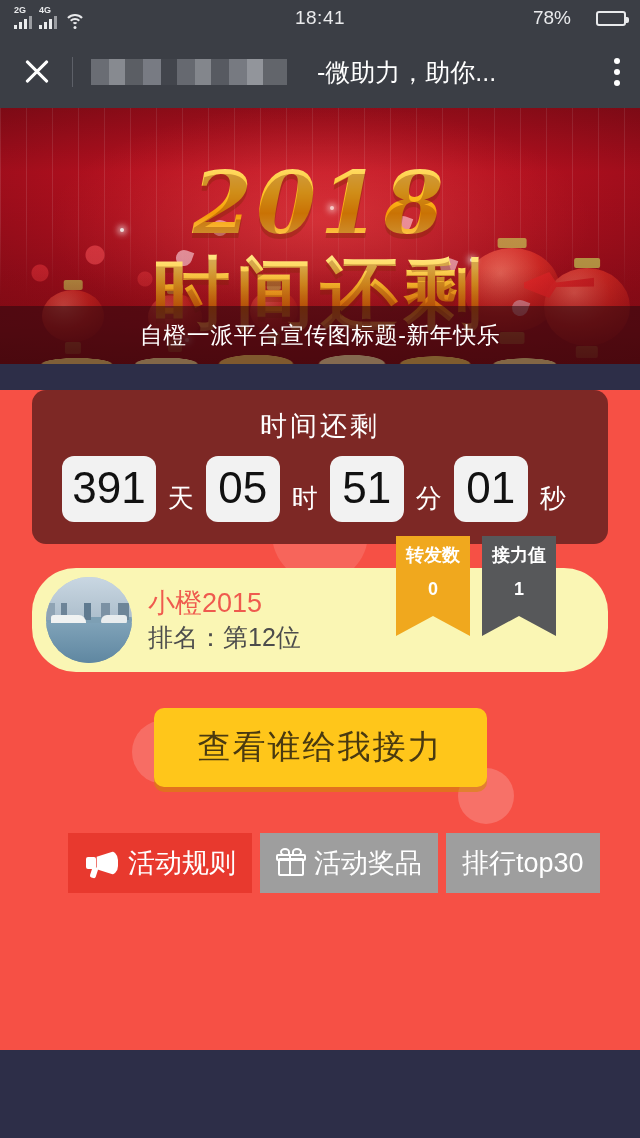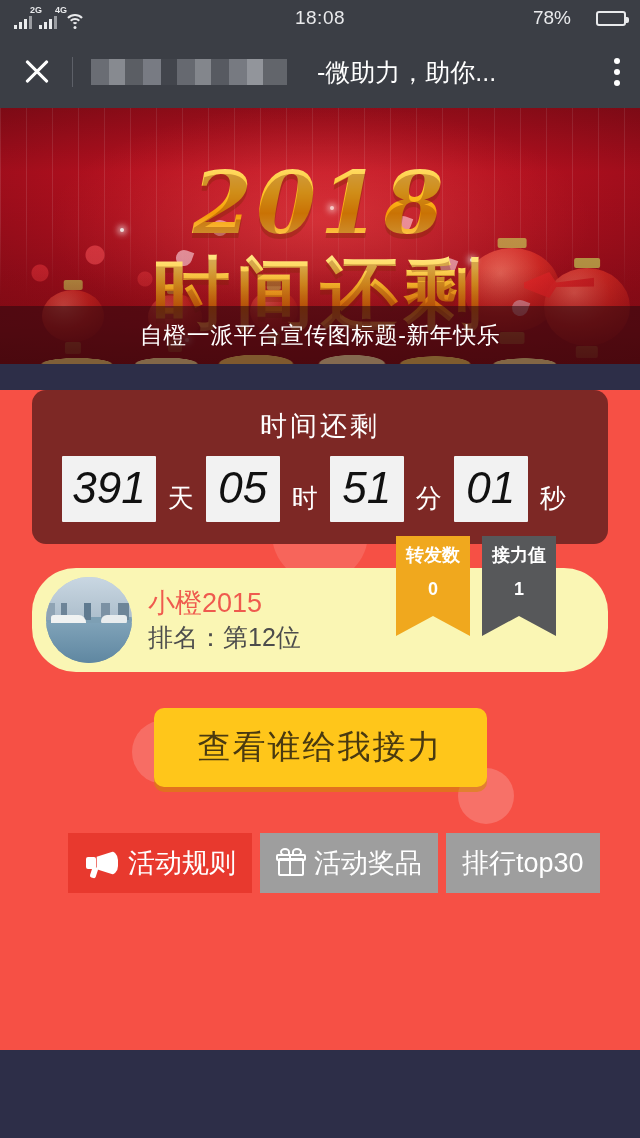--- a/index.html
+++ b/index.html
@@ -13,21 +13,21 @@
   .screen { position:relative; width:640px; height:1138px; overflow:hidden; }
 
   
   .statusbar {
     height:36px; background:#3b3e45; color:#e9eaec;
     display:flex; align-items:center; padding:0 14px;
     font-size:19px; position:relative;
   }
   .sb-left { display:flex; align-items:flex-end; gap:7px; }
   .signal { display:flex; align-items:flex-end; gap:2px; position:relative; padding-top:9px;}
-  .signal .g { position:absolute; top:-1px; left:16px; font-size:9px; line-height:9px; font-weight:bold; }
+  .signal .g { position:absolute; top:-1px; left:0; font-size:9px; line-height:9px; font-weight:bold; }
   .signal .bars { display:flex; align-items:flex-end; gap:2px; }
   .signal .bars i { display:block; width:3px; background:#e9eaec; }
   .signal .bars i:nth-child(1){height:4px;}
   .signal .bars i:nth-child(2){height:7px;}
   .signal .bars i:nth-child(3){height:10px;}
   .signal .bars i:nth-child(4){height:13px; background:#9a9ca1;}
   .wifi { width:22px; height:16px; position:relative; }
   .wifi span { position:absolute; left:50%; transform:translateX(-50%);
      border:2px solid #e9eaec; border-bottom-color:transparent;
      border-left-color:transparent; border-right-color:transparent; border-radius:50%; }
@@ -132,23 +132,23 @@
   .g1 { width:96px; height:96px; left:272px; top:96px; }
   .g2 { width:64px; height:64px; left:132px; top:330px; background:rgba(255,255,255,.17);}
   .g3 { width:56px; height:56px; left:458px; top:378px; background:rgba(255,255,255,.19);}
   .g4 { width:74px; height:74px; left:330px; top:54px; background:rgba(255,255,255,.10);}
 
   
   .countdown { position:relative; margin:26px 32px 0; background:#7d2825;
      border-radius:14px; padding:18px 0 22px; text-align:center; }
   .cd-title { color:#fff; font-size:27px; letter-spacing:3px; margin-bottom:12px; }
   .cd-row { display:flex; align-items:center; justify-content:center; gap:0; }
-  .cd-box { background:#f2f2f2; border-radius:1px; color:#111;
+  .cd-box { background:#f2f2f2; border-radius:12px; color:#111;
      font-size:44px; line-height:1; padding:10px 10px 12px; min-width:74px; text-align:center;
-     font-family:"Liberation Sans","DejaVu Sans",sans-serif;font-style:italic;}
+     font-family:"Liberation Sans","DejaVu Sans",sans-serif;}
   .cd-unit { color:#fff; font-size:26px; margin:0 12px; align-self:flex-end; padding-bottom:6px;}
 
   
   .usercard { position:relative; margin:24px 32px 0; background:#faf6b4;
      border-radius:44px; height:104px; display:flex; align-items:center; padding:0 14px; }
   .avatar { width:86px; height:86px; border-radius:50%; overflow:hidden; flex:0 0 auto;
      background:linear-gradient(180deg,#b9cad8 0 46%, #7d9fb4 46% 56%, #6f93ab 56% 100%);
      position:relative; }
   .avatar .sky { position:absolute; left:0; right:0; top:0; height:46%;
      background:linear-gradient(180deg,#c9d7e2,#aebfcd); }
@@ -227,21 +227,21 @@
             <i></i>
           </span>
       </span>
       <span class="wifi">
         <span class="a"></span>
           <span class="b"></span>
           <span class="c"></span>
           <span class="dot"></span>
       </span>
     </div>
-    <div class="sb-time">18:08</div>
+    <div class="sb-time">18:41</div>
     <div class="sb-right">
       <span>78%</span>
       <span class="battery">
         <span class="lvl" id="batt-lvl" style="width: 78%;"></span>
       </span>
     </div>
   </div>
 
   <div class="titlebar">
     <div class="close-x"></div>

